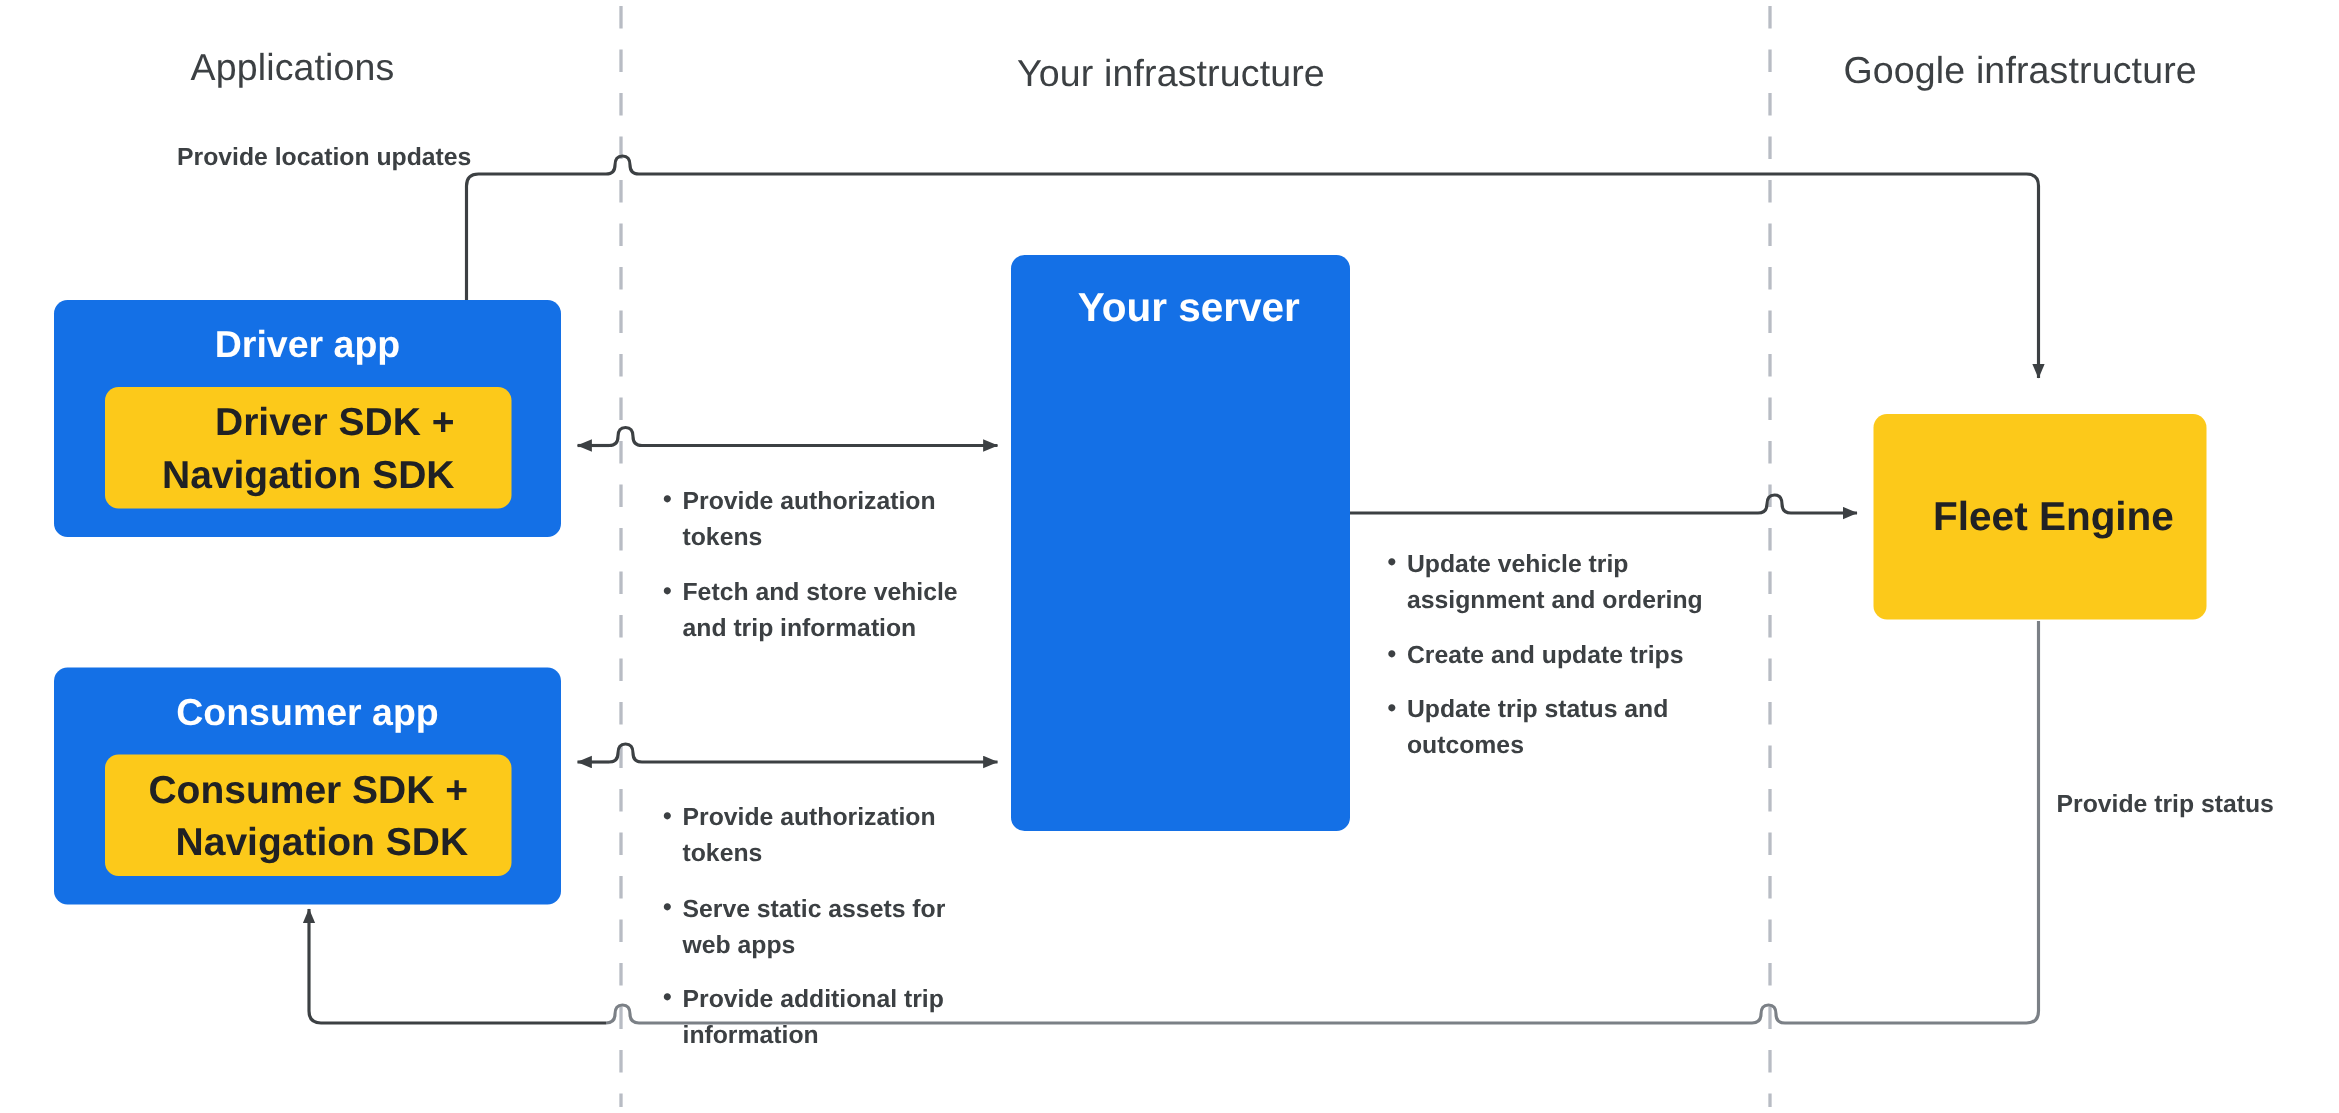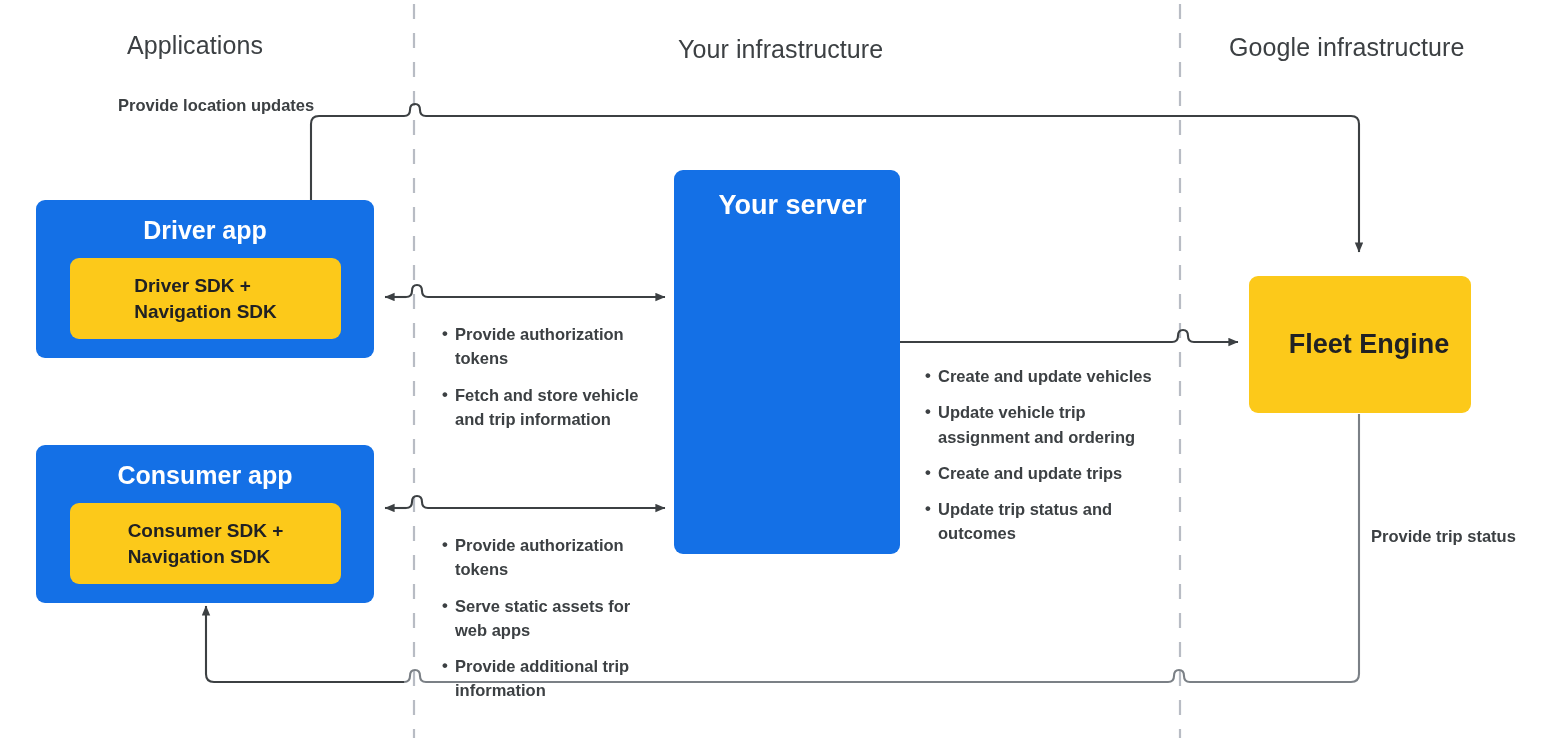--- a/index.html
+++ b/index.html
@@ -64,24 +64,24 @@
     background: #fcc91a;
     border-radius: 9px;
     display: flex;
     align-items: center;
     justify-content: center;
     box-sizing: border-box;
   }
   .sdk-label {
     color: #202124;
     font-family: "Liberation Sans", sans-serif;
-    font-size: 19px;
+    font-size: 26px;
     font-weight: 700;
     line-height: 1.32;
-    text-align: left;
+    text-align: right;
     white-space: pre-line;
   }
 
   
   .server-box {
     position: absolute;
     background: #1470e6;
     border-radius: 9px;
   }
   .server-title {
@@ -254,20 +254,19 @@
   <div class="bullet-list" style="left:430px; top:521px; width:225px;">
     <ul>
       <li>Provide authorization tokens</li>
       <li>Serve static assets for web apps</li>
       <li>Provide additional trip information</li>
     </ul>
   </div>
 
   <div class="bullet-list" style="left:913px; top:352px; width:252px;">
     <ul>
-      <li>Create and update vehicles</li>
       <li>Update vehicle trip assignment and ordering</li>
       <li>Create and update trips</li>
       <li>Update trip status and outcomes</li>
     </ul>
   </div>
 
 </div>
 
 </body></html>

